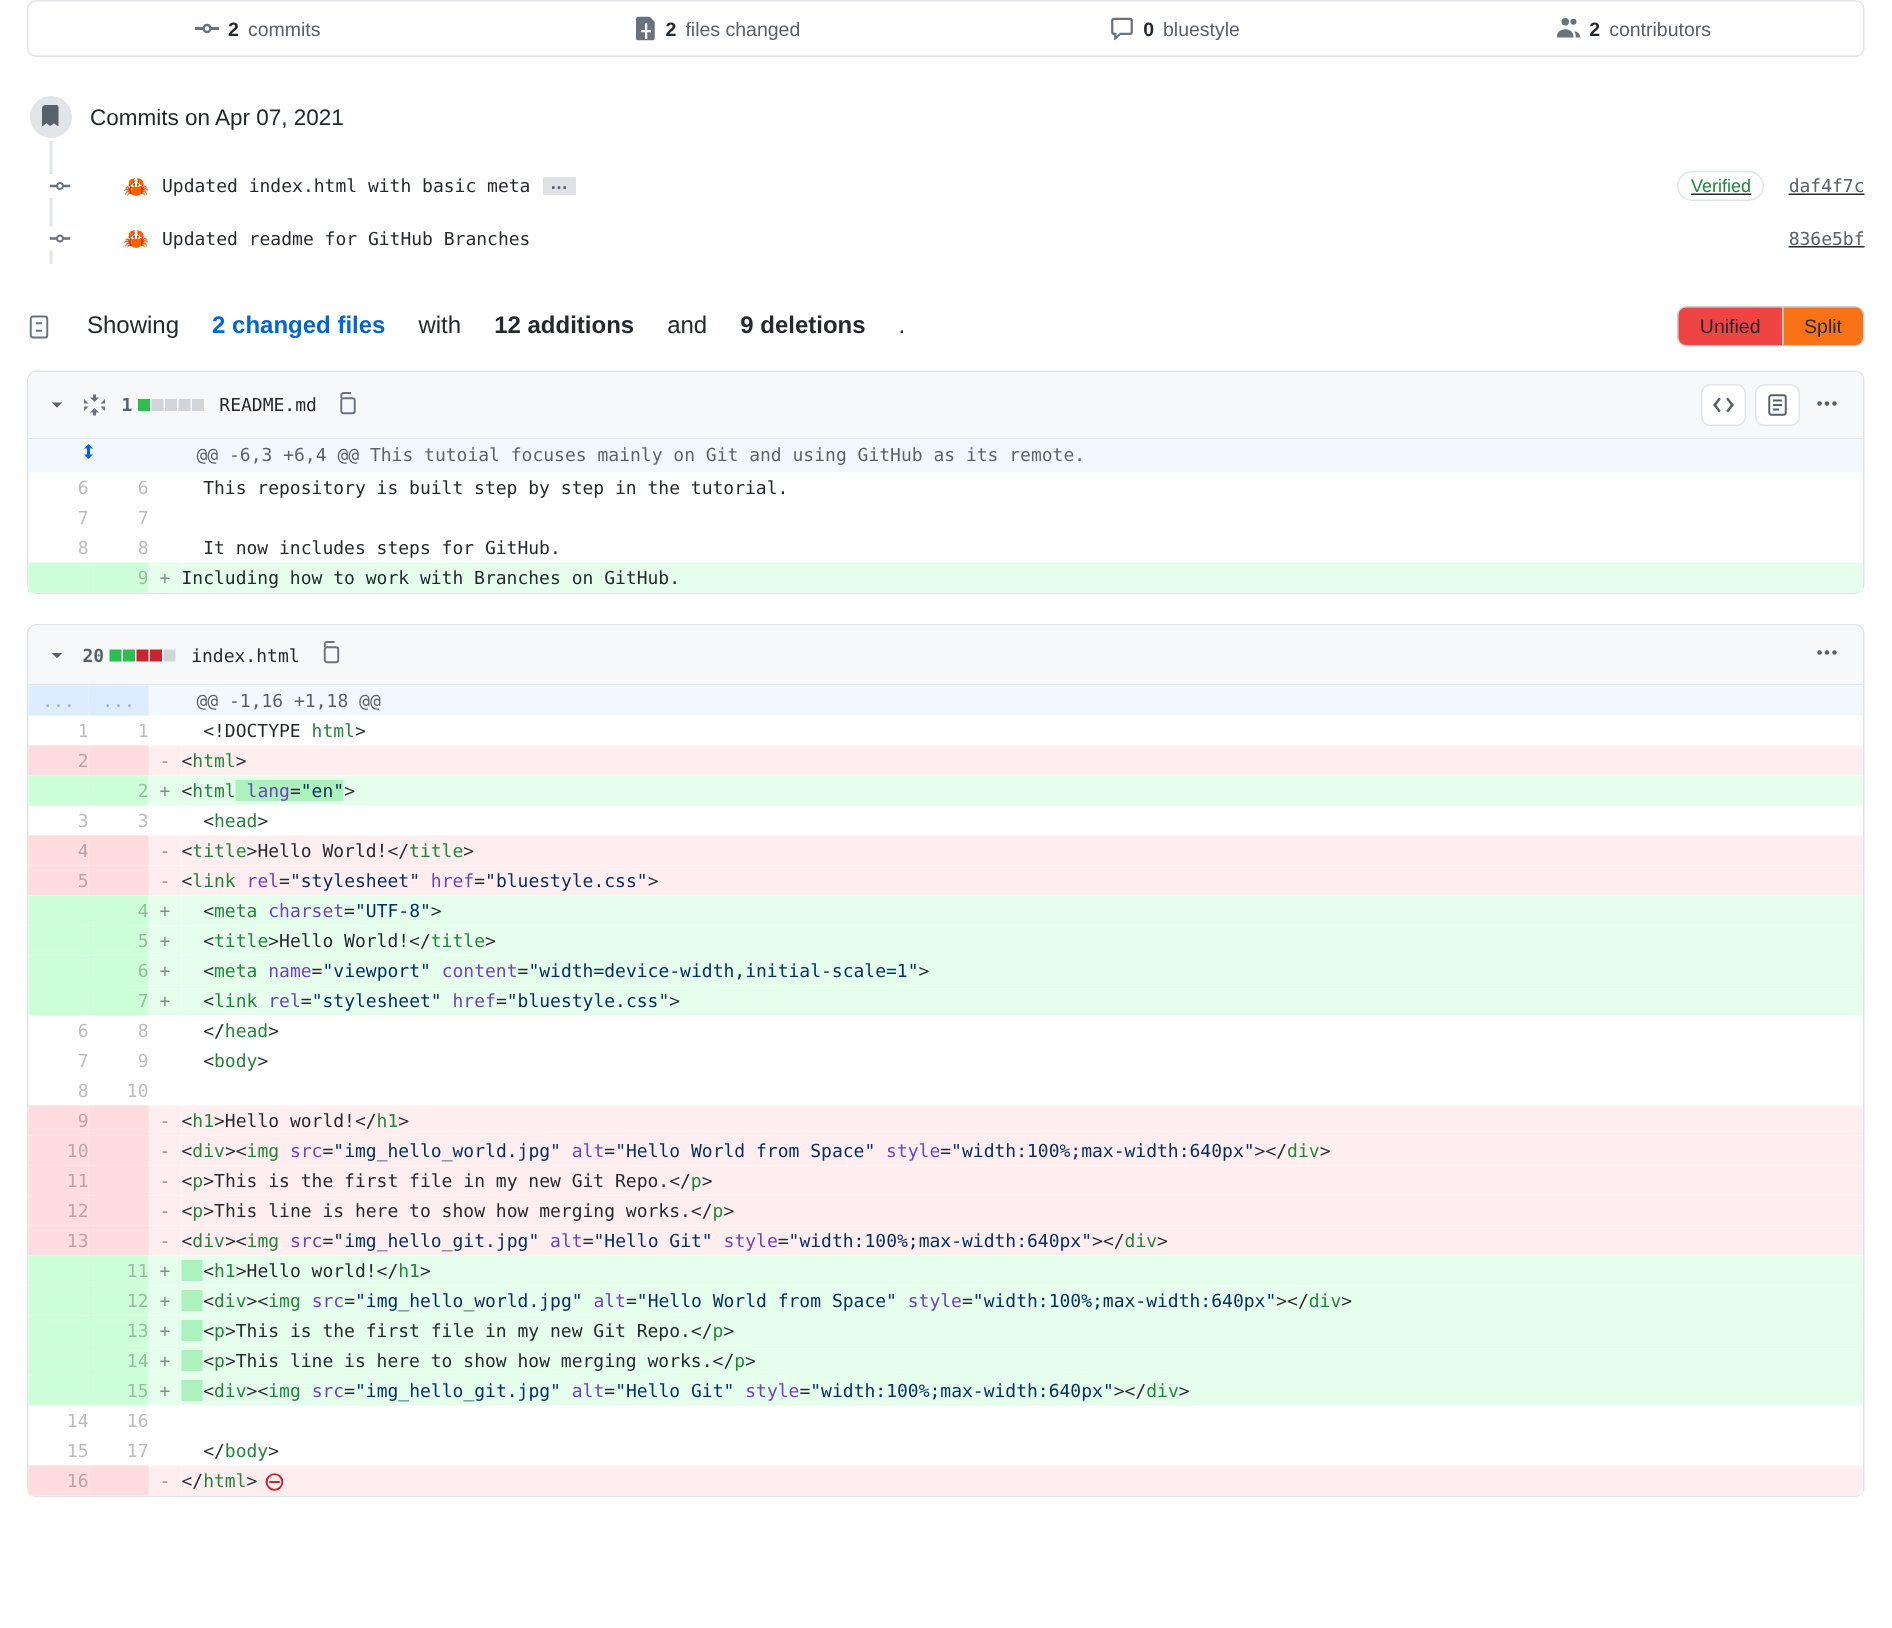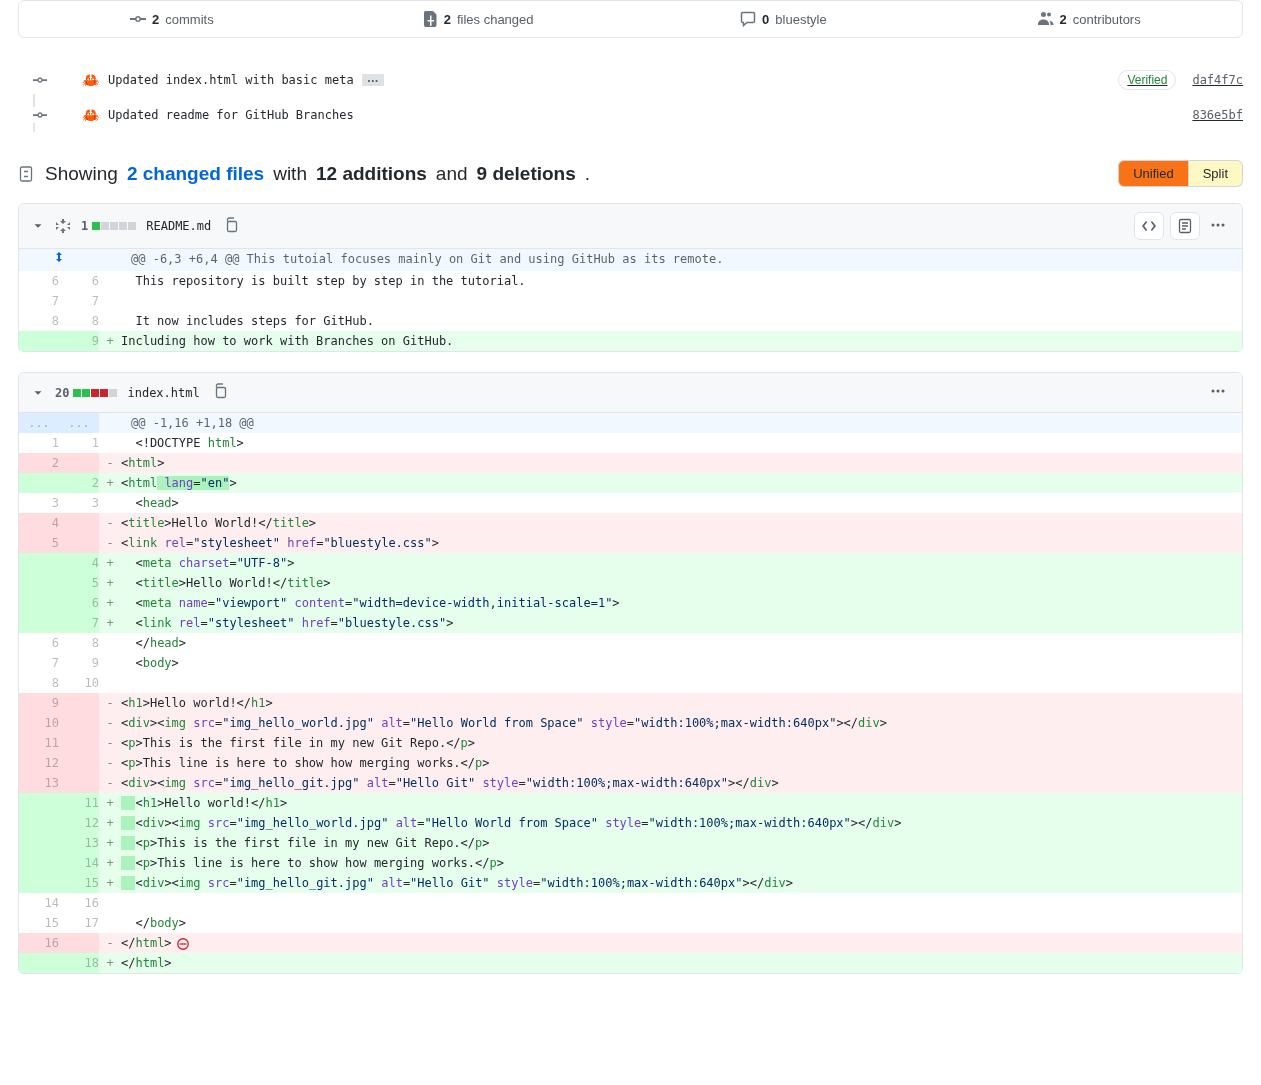--- a/index.html
+++ b/index.html
@@ -21,30 +21,30 @@
 .commit-dot { width: 16px; height: 16px; display: flex; align-items: center; justify-content: center; background: #fff; }
 .commit-info { display: flex; align-items: center; gap: 8px; flex: 1; padding-left: 26px; }
 .avatar { width: 18px; height: 18px; background: #fff; display: flex; align-items: center; justify-content: center; font-size: 14px; }
 .commit-msg { font-family: ui-monospace, SFMono-Regular, Consolas, monospace; font-size: 12px; color: #24292e; }
 .ellipsis-btn { background: #dfe2e5; border: none; font-size: 12px; height: 12px; line-height: 6px; padding: 0 5px 5px; border-radius: 1px; cursor: pointer; font-weight: 600; color: #586069; vertical-align: middle; }
 .commit-right { display: flex; align-items: center; gap: 16px; text-decoration: underline; }
 .verified-badge { border: 1px solid #e1e4e8; color: #22863a; border-radius: 2em; padding: 2px 8px; font-size: 12px; font-weight: 500; }
 .commit-sha { font-family: ui-monospace, SFMono-Regular, Consolas, monospace; font-size: 12px; color: #586069; }
 
 .diff-summary-row { display: flex; align-items: center; justify-content: space-between; margin-bottom: 16px; }
-.diff-summary { font-size: 19px; color: #24292e; display: flex; align-items: center; gap: 9px; }
+.diff-summary { font-size: 16px; color: #24292e; display: flex; align-items: center; gap: 22px; }
 .diff-summary svg { margin-right: 2px; }
 .link-blue { color: #0366d6; font-weight: 600; }
 .bold { font-weight: 600; }
 
 .btn-group { display: inline-flex; }
-.btn { border: 1px solid #d1d5da; background: #fef9c3; padding: 5px 14px; font-size: 13px; font-weight: 500; cursor: pointer; color: #24292e; }
+.btn { border: 1px solid #d1d5da; background: #f97316; padding: 5px 14px; font-size: 13px; font-weight: 500; cursor: pointer; color: #24292e; }
 .btn:first-child { border-radius: 6px 0 0 6px; }
 .btn:last-child { border-radius: 0 6px 6px 0; border-left: 0; }
-.btn.selected { background: #f97316; }
+.btn.selected { background: #ef4444; }
 
 .file-box { border: 1px solid #e1e4e8; border-radius: 6px; margin-bottom: 20px; }
 .file-header { background: #f6f8fa; border-bottom: 1px solid #e1e4e8; border-radius: 6px 6px 0 0; padding: 8px 12px; display: flex; align-items: center; justify-content: space-between; }
 .file-header-left { display: flex; align-items: center; gap: 10px; }
 .chevron { cursor: pointer; display: flex; }
 .diffstat { font-family: ui-monospace, SFMono-Regular, Consolas, monospace; font-size: 12px; font-weight: 600; color: #586069; display: flex; align-items: center; gap: 4px; }
 .diffstat-bars { display: flex; gap: 1px; }
 .diffstat-bar { width: 8px; height: 8px; }
 .bar-add { background: #2cbe4e; }
 .bar-del { background: #cb2431; }
@@ -107,20 +107,28 @@
     <svg width="16" height="16" viewBox="0 0 16 16" fill="#6a737d">
         <path d="M5.5 6a2.5 2.5 0 100-5 2.5 2.5 0 000 5zM11 5.5a2 2 0 100-4 2 2 0 000 4zM0 13c0-2.5 2.5-4.5 5.5-4.5S11 10.5 11 13v1H0v-1zm12.5 1v-1c0-1.2-.4-2.3-1.1-3.2 2.3.2 4.1 1.8 4.1 3.7V14h-3z"></path>
       </svg>
     <span class="count">2</span>
     <span>contributors</span>
   </div>
 </div>
 
 <div class="timeline">
   <div class="timeline-line"></div>
+  <div class="timeline-header">
+    <div class="timeline-badge">
+      <svg width="16" height="16" viewBox="0 0 16 16" fill="#586069">
+          <path d="M2 2.5A2.5 2.5 0 014.5 0h7A1.5 1.5 0 0113 1.5v12a.5.5 0 01-.8.4L10 12.2 7.8 13.9a.5.5 0 01-.6 0L5 12.2l-2.2 1.7A.5.5 0 012 13.5v-11zm4 2a.75.75 0 011.5 0v1.75H9.25a.75.75 0 010 1.5H7.5V9.5a.75.75 0 01-1.5 0V7.75H4.25a.75.75 0 010-1.5H6V4.5z"></path>
+        </svg>
+    </div>
+    <span class="timeline-title">Commits on Apr 07, 2021</span>
+  </div>
 
   <div class="commit-item">
     <div class="commit-dot-wrap">
         <div class="commit-dot">
           <svg width="14" height="14" viewBox="0 0 16 16" fill="#6a737d">
             <path d="M10.86 7a3 3 0 00-5.72 0H0v2h5.14a3 3 0 005.72 0H16V7h-5.14zM8 9.5A1.5 1.5 0 118 6.5a1.5 1.5 0 010 3z"></path>
           </svg>
         </div>
       </div>
     <div class="commit-info">
@@ -447,21 +455,15 @@
         </tr>
         <tr class="del-row">
           <td class="ln-cell">16</td>
           <td class="ln-cell"></td>
           <td class="marker-cell">-</td>
           <td class="code-cell"><span class="code-inner">&lt;/<span class="pl-ent">html</span>&gt;</span><span class="no-newline"><svg width="14" height="14" viewBox="0 0 16 16">
                 <circle cx="8" cy="8" r="6" fill="none" stroke="#cb2431" stroke-width="1.5"></circle>
                 <path d="M4 8h8" stroke="#cb2431" stroke-width="1.5"></path>
               </svg></span></td>
         </tr>
-        <tr class="add-row">
-          <td class="ln-cell"></td>
-          <td class="ln-cell">18</td>
-          <td class="marker-cell">+</td>
-          <td class="code-cell"><span class="code-inner">&lt;/<span class="pl-ent">html</span>&gt;</span></td>
-        </tr>
       </tbody>
   </table>
 </div>
 
 </body></html>

